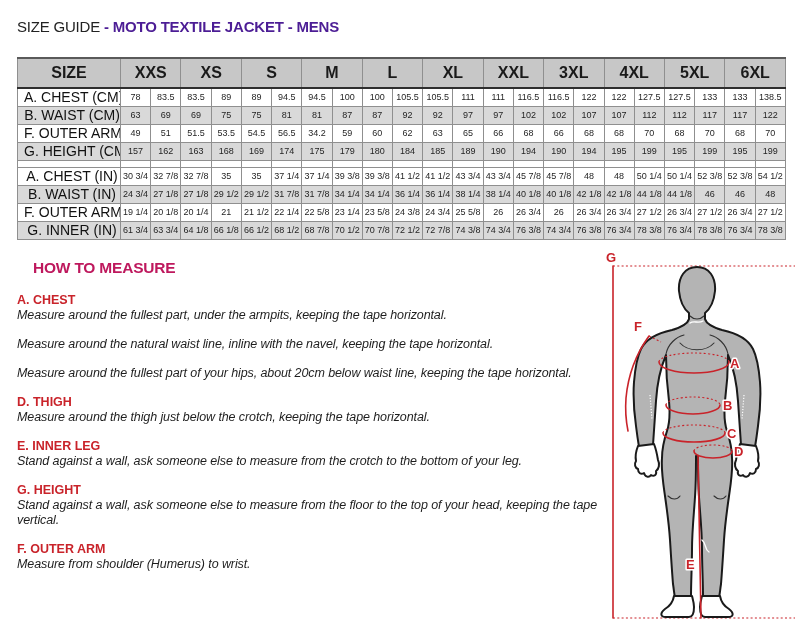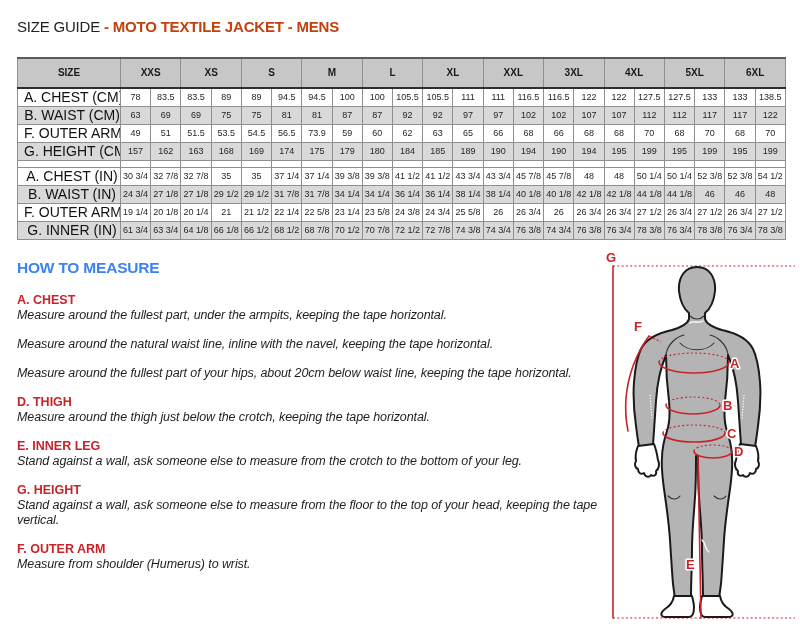--- a/index.html
+++ b/index.html
@@ -10,48 +10,48 @@
     --border:#8f8f8f;
   }
   *{box-sizing:border-box;}
   html,body{margin:0;padding:0;background:#fff;}
   body{font-family:"Liberation Sans",sans-serif;color:#111;}
   .page{position:relative;width:800px;height:641px;background:#fff;overflow:hidden;}
 
   
   .page-title{position:absolute;left:17px;top:18px;margin:0;font-size:15px;letter-spacing:-0.2px;white-space:nowrap;}
   .t-light{font-weight:400;color:#222;margin-top:34px;}
-  .t-bold{font-weight:700;color:#c2410c;text-align:right;}
+  .t-bold{font-weight:700;color:#4c1d95;text-align:right;}
 
   
   table.size-table{
     position:absolute;left:17px;top:57px;width:769px;
     border-collapse:collapse;table-layout:fixed;
     border:1px solid #6f6f6f;border-top:2px solid #5a5a5a;
   }
   table.size-table th,table.size-table td{
     border:1px solid var(--border);
     text-align:center;vertical-align:middle;padding:0;
     font-size:9px;line-height:1;white-space:nowrap;overflow:hidden;
   }
   table.size-table thead th{
     background:var(--header-bg);height:30px;
-    font-size:10px;font-weight:700;color:#1a1a1a;
+    font-size:16px;font-weight:700;color:#1a1a1a;
     border-bottom:2px solid #2e2e2e;
   }
   table.size-table tbody td{height:18px;background:#fff;color:#1f1f1f;}
   table.size-table tbody tr.shaded td{background:var(--row-alt);}
   table.size-table td.rowlabel{
     text-align:center;padding-left:6px;font-weight:400;font-size:14px;color:#111;
   }
   table.size-table tr.spacer td{height:7px;background:#fff;}
 
   
   .htm{position:absolute;left:17px;top:259px;width:600px;}
-  .htm-heading{margin:0 0 16px 0;font-size:15.5px;font-weight:700;letter-spacing:-0.2px;color:#3b82f6;}
+  .htm-heading{margin:0 0 16px 16px;font-size:15.5px;font-weight:700;letter-spacing:-0.2px;color:#be185d;}
   .mi{margin:0 0 14px 0;}
   .mi-label{color:var(--accent);font-weight:700;font-size:12.5px;line-height:15px;}
   .mi-text{font-size:12.5px;line-height:15px;color:#1e1e1e;letter-spacing:-0.1px;font-style:italic;}
 
   
   svg.figure{position:absolute;left:598px;top:250px;}
   .silhouette{fill:var(--body-gray);stroke:#1a1a1a;stroke-width:2;stroke-linejoin:round;}
   .white-part{fill:#fff;stroke:#1a1a1a;stroke-width:2;stroke-linejoin:round;}
   .detail{fill:none;stroke:#1a1a1a;stroke-width:1.1;stroke-linecap:round;opacity:.85;}
   .logo{fill:none;stroke:#fff;stroke-width:1.4;stroke-linecap:round;}
@@ -165,21 +165,21 @@
           <td>122</td>
         </tr>
         <tr>
           <td class="rowlabel">F. OUTER ARM (CM)</td>
           <td>49</td>
           <td>51</td>
           <td>51.5</td>
           <td>53.5</td>
           <td>54.5</td>
           <td>56.5</td>
-          <td>73.9</td>
+          <td>34.2</td>
           <td>59</td>
           <td>60</td>
           <td>62</td>
           <td>63</td>
           <td>65</td>
           <td>66</td>
           <td>68</td>
           <td>66</td>
           <td>68</td>
           <td>68</td>

